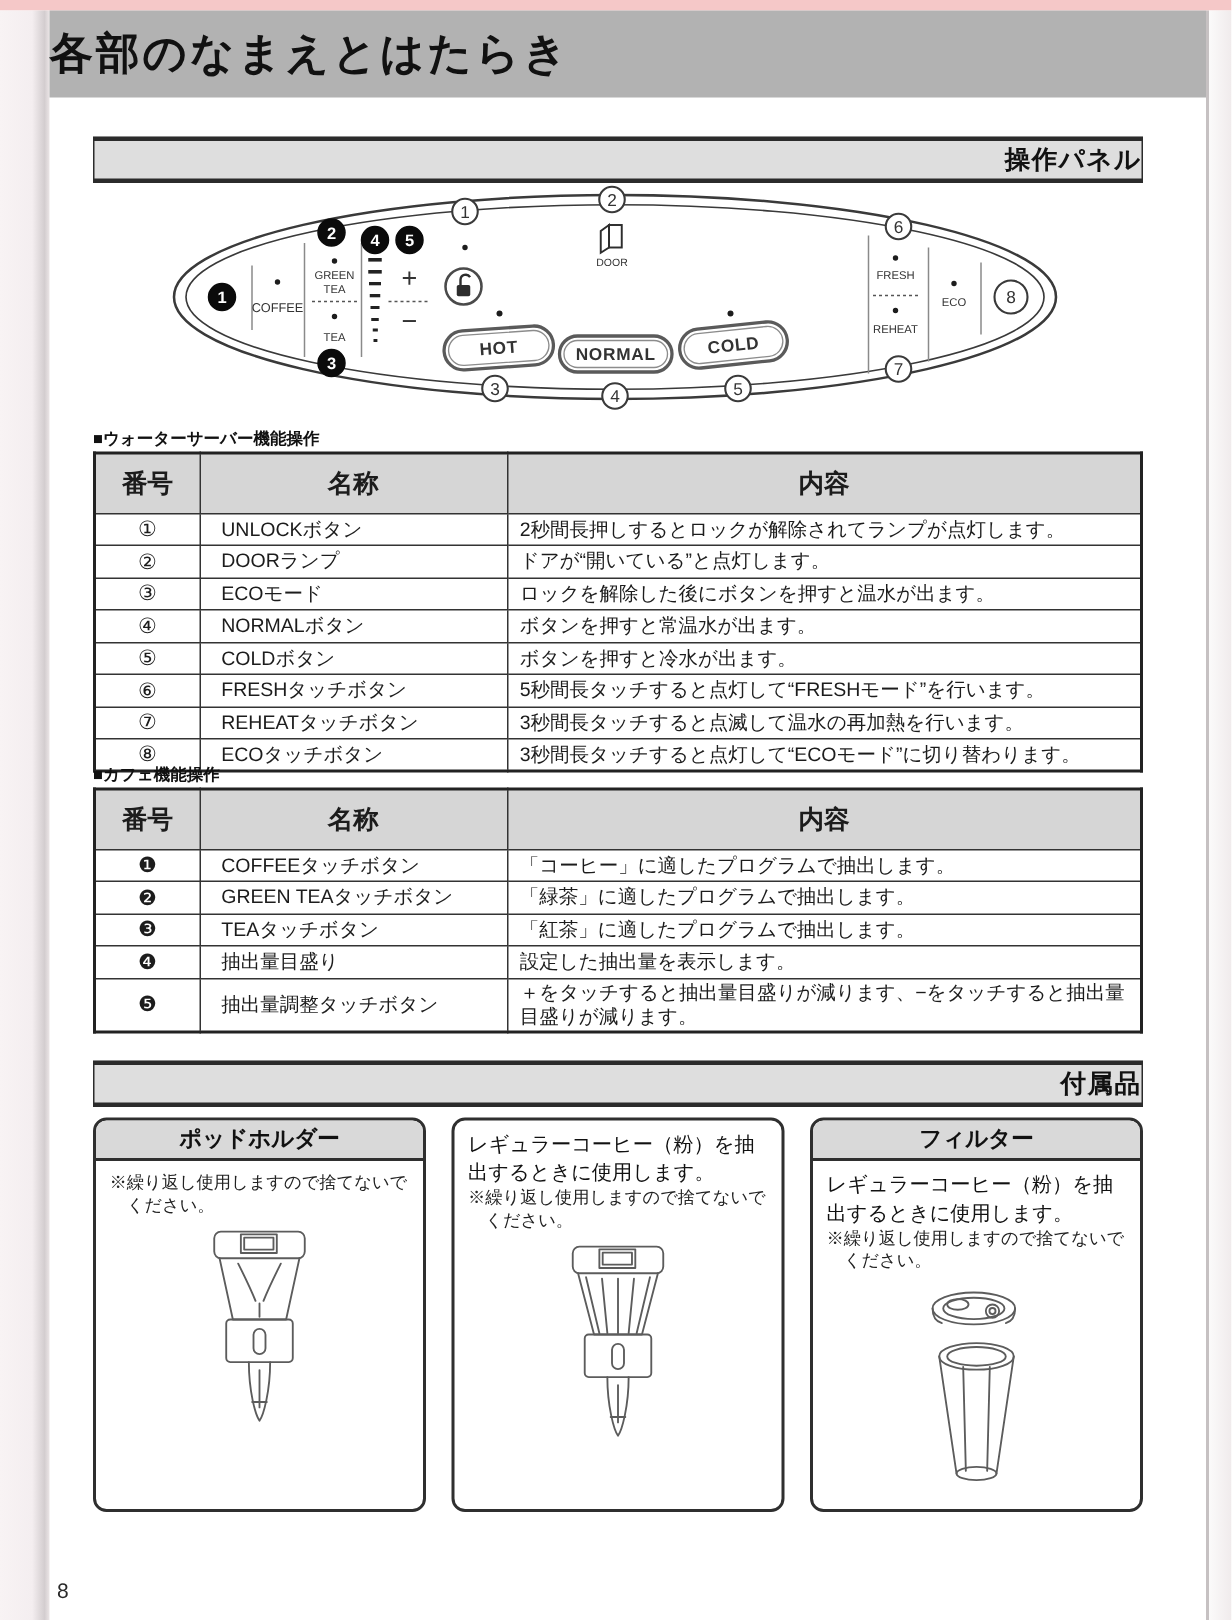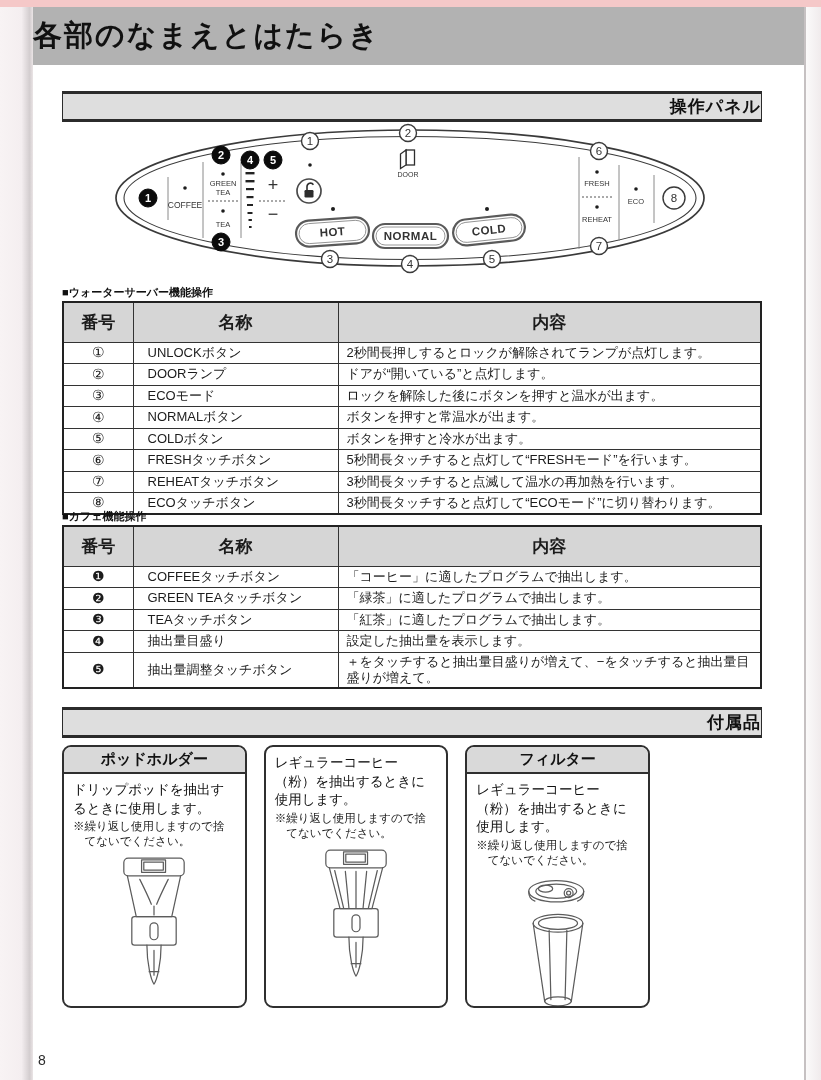--- a/index.html
+++ b/index.html
@@ -36,21 +36,21 @@
   #water-table { top:301px; }
   #cafe-table  { top:525px; }
   table.spec col.c-num  { width:70px; }
   table.spec col.c-name { width:205px; }
   table.spec th { background:#d6d6d6; border:1.5px solid #333; font-size:17px; font-weight:bold;
                   height:40px; text-align:center; }
   table.spec td { border:1.5px solid #333; height:21.5px; padding:1px 8px; line-height:1.25; vertical-align:middle; }
   table.spec td.num { text-align:center; font-size:14px; padding:1px 2px; }
   table.spec td.name { padding-left:14px; }
 
-  .cards { position:absolute; left:62px; top:745px; width:588px; display:grid;
+  .cards { position:absolute; left:62px; top:745px; width:700px; display:grid;
            grid-template-columns:repeat(3,1fr); column-gap:13px;gap:17px; }
   .card { height:263px; border:2px solid #2f2f2f; border-radius:9px; background:#fff; overflow:hidden; }
   .card-title { height:27px; background:#d9d9d9; border-bottom:2px solid #2f2f2f;
                 display:flex; align-items:center; justify-content:center;
                 font-size:15px; font-weight:bold; color:#111; border-radius:7px 7px 0 0; }
   .card-body { padding:7px 9px 0 9px; }
   .card-desc { font-size:13.5px; line-height:1.38; color:#111; }
   .card-note { font-size:11.5px; line-height:1.3; margin-top:1px; color:#222;
                padding-left:1em; text-indent:-1em; }
   .card-illu { display:block; margin:2px auto 0 auto; }
@@ -305,35 +305,34 @@
         <td>「紅茶」に適したプログラムで抽出します。</td>
       </tr>
   <tr>
         <td class="num">❹</td>
         <td class="name">抽出量目盛り</td>
         <td>設定した抽出量を表示します。</td>
       </tr>
   <tr>
         <td class="num">❺</td>
         <td class="name">抽出量調整タッチボタン</td>
-        <td>＋をタッチすると抽出量目盛りが増えて、−をタッチすると抽出量目盛りが増えて。</td>
+        <td>＋をタッチすると抽出量目盛りが減ります、−をタッチすると抽出量目盛りが減ります。</td>
       </tr>
 </tbody>
   </table>
 
 <div class="section-bar" id="accessories-header">
   <span>付属品</span>
 </div>
 
 <div class="cards">
 
   <div class="card">
     <div class="card-title">ポッドホルダー</div>
     <div class="card-body">
-      <div class="card-desc">ドリップポッドを抽出するときに使用します。</div>
       <div class="card-note">※繰り返し使用しますので捨てないでください。</div>
       <svg class="card-illu" width="112" height="142" viewBox="0 0 120 160">
         <rect class="line-art" x="26" y="8" width="68" height="20" rx="5"></rect>
         <rect class="line-art" x="46" y="10" width="27" height="14"></rect>
         <rect class="line-art" x="48.5" y="12.5" width="22" height="9"></rect>
         <path class="line-art" d="M30 28 L40 74 h40 L90 28"></path>
         <path class="line-art" d="M44 32 q9 18 13 28 M76 32 q-9 18 -13 28 M60 62 v10"></path>
         <rect class="line-art" x="35" y="74" width="50" height="32" rx="3"></rect>
         <rect class="line-art" x="55.5" y="81" width="9" height="19" rx="4.5"></rect>
         <path class="line-art" d="M52 106 C52 128 57 146 60 150 C63 146 68 128 68 106"></path>

